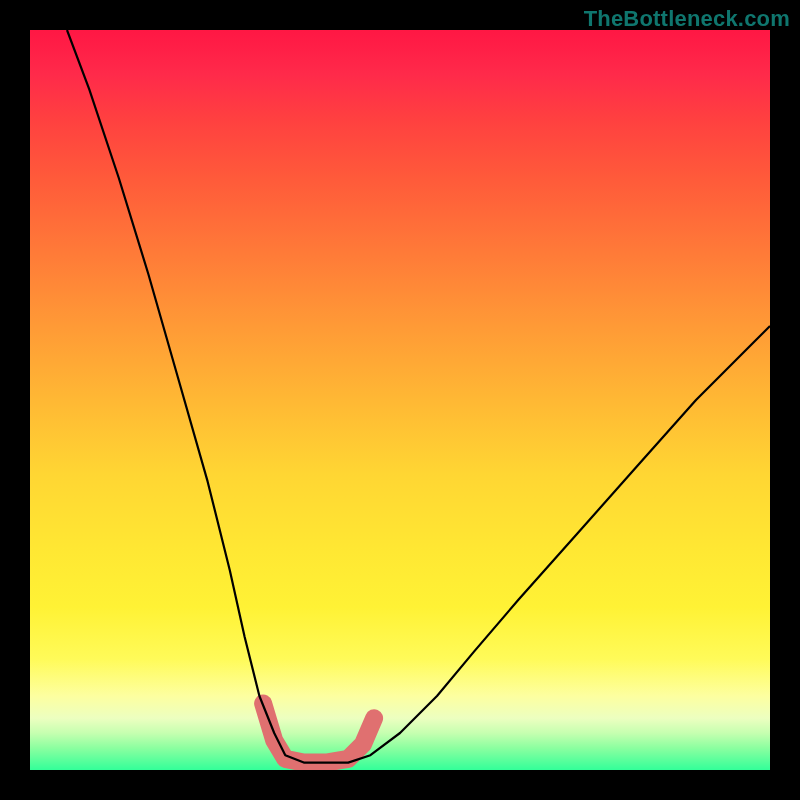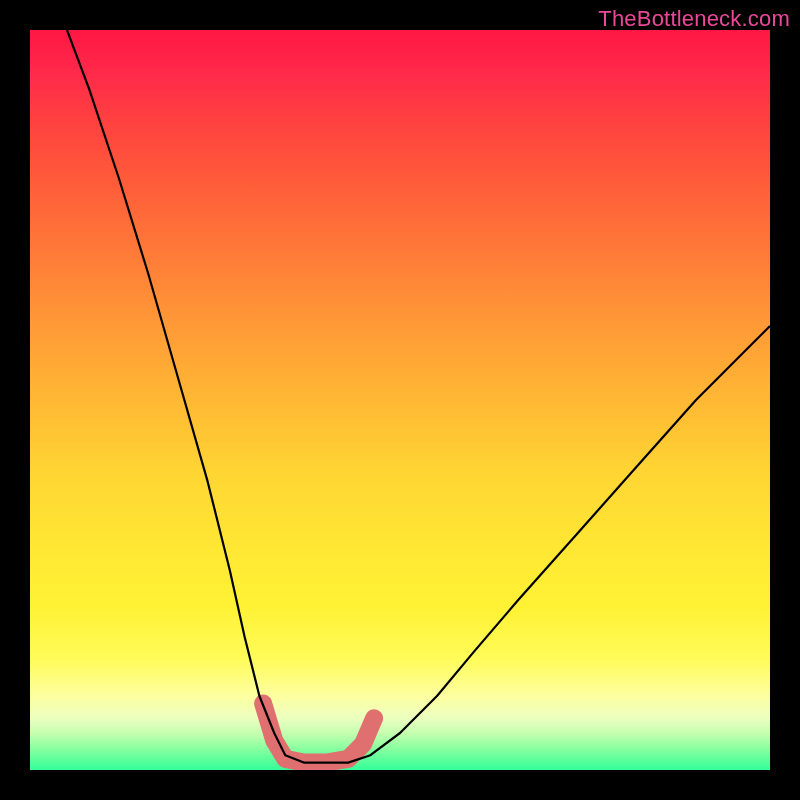--- a/index.html
+++ b/index.html
@@ -55,23 +55,23 @@
     position: absolute;
     left: 0; top: 0;
     width: 740px;
     height: 740px;
     overflow: visible;
   }
   .watermark {
     position: absolute;
     top: 6px;
     right: 10px;
-    color: #ec4899;
+    color: #0f766e;
     font-size: 22px;
-    font-weight: 400;
+    font-weight: 700;
     letter-spacing: 0.2px;
     user-select: none;
   }
 </style>
 </head>
 <body>
 
 <div class="stage">
 
   <div class="plot">

